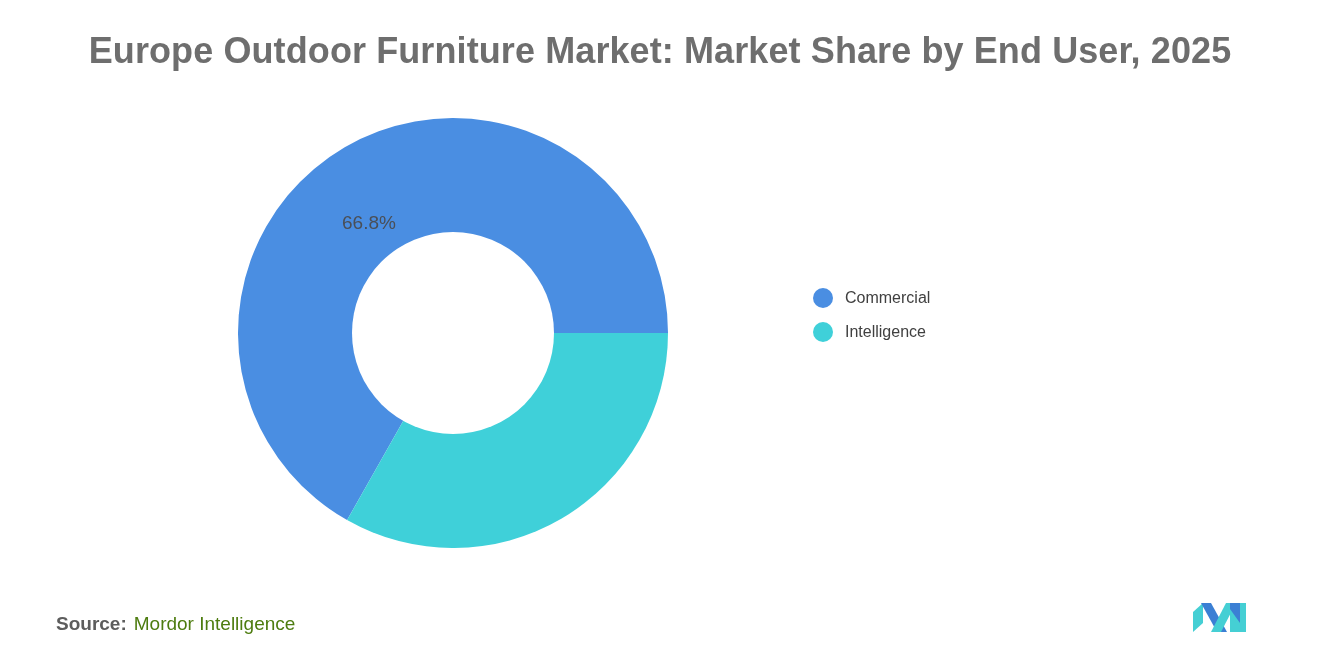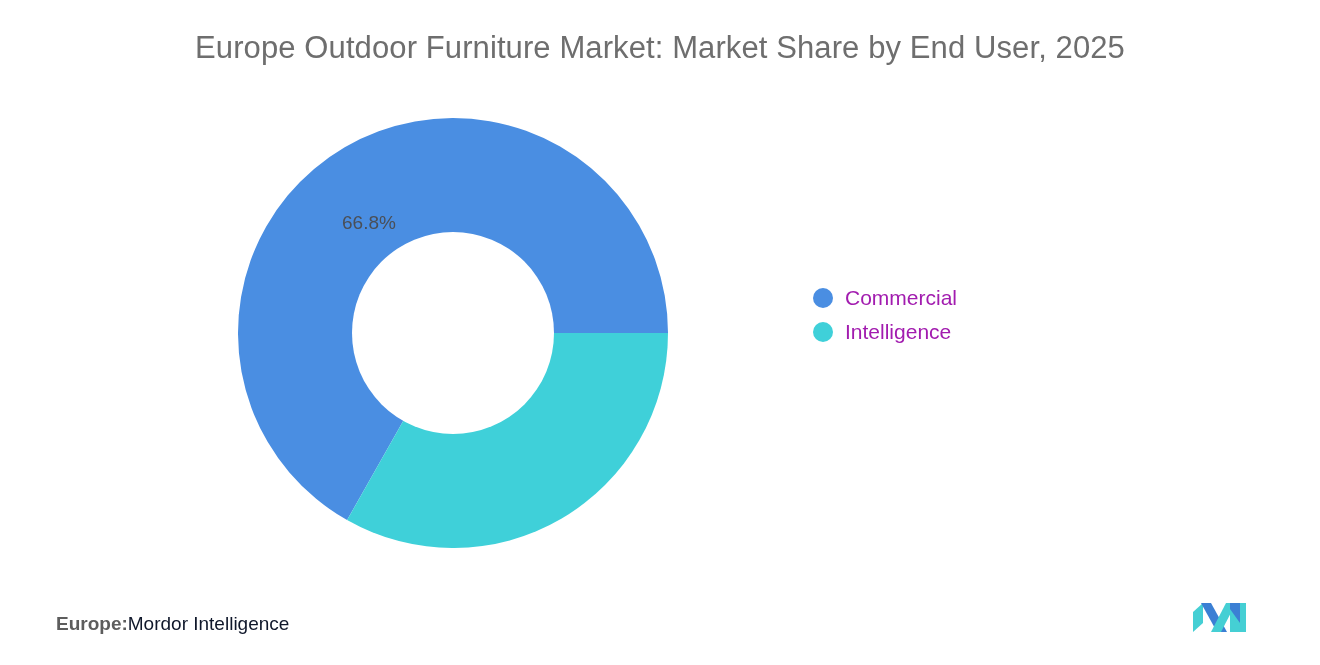--- a/index.html
+++ b/index.html
@@ -16,22 +16,22 @@
     -webkit-font-smoothing: antialiased;
   }
 
   
   #chart-title {
     position: absolute;
     top: 30px;
     left: 0;
     width: 1320px;
     text-align: center;
-    font-size: 31px;
-    font-weight: 400;
+    font-size: 36px;
+    font-weight: 700;
     color: #6e6e6e;
     letter-spacing: 0.1px;
     white-space: nowrap;
   }
 
   
   #donut-wrap {
     position: absolute;
     left: 238px;
     top: 118px;
@@ -68,43 +68,43 @@
     gap: 12px;
     height: 21px;
   }
   .legend-swatch {
     width: 20px;
     height: 20px;
     border-radius: 50%;
     flex: 0 0 auto;
   }
   .legend-label {
-    font-size: 21px;
-    color: #a21caf;
+    font-size: 16px;
+    color: #404040;
     white-space: nowrap;
     line-height: 1;
   }
 
   
   #source-line {
     position: absolute;
     left: 56px;
     top: 613px;
     font-size: 19px;
     color: #7a7a7a;
     white-space: nowrap;
   }
   #source-label {
     font-weight: 700;
     color: #5d5d5d;
   }
   #source-value {
-    margin-left: 0;
+    margin-left: 7px;
     font-weight: 400;
-    color: #0f172a;
+    color: #4d7c0f;
   }
 
   #brand-logo {
     position: absolute;
     left: 1189px;
     top: 599px;
     width: 62px;
     height: 38px;
   }
 </style>
@@ -130,21 +130,21 @@
     <span class="legend-swatch" style="background:#4a8ee2"></span>
     <span class="legend-label">Commercial</span>
   </div>
   <div class="legend-item">
     <span class="legend-swatch" style="background:#3fd0d9"></span>
     <span class="legend-label">Intelligence</span>
   </div>
 </div>
 
 <div id="source-line">
-  <span id="source-label">Europe:</span><span id="source-value">Mordor Intelligence</span>
+  <span id="source-label">Source:</span><span id="source-value">Mordor Intelligence</span>
 </div>
 
 <svg id="brand-logo" viewBox="0 0 62 38">
 
   <polygon points="4,33 4,13 14,4 14,24" fill="#45cfd4"></polygon>
 
   <polygon points="12,4 22,4 38,33 28,33" fill="#3b7fd4"></polygon>
 
   <polygon points="22,33 32,33 47,4 37,4" fill="#45cfd4"></polygon>
 

